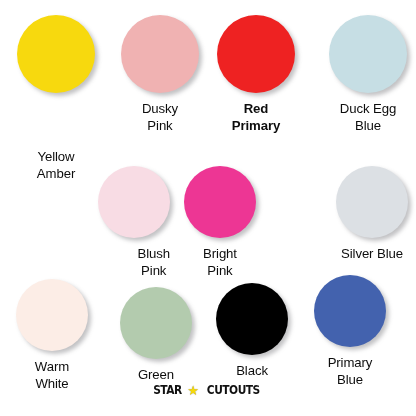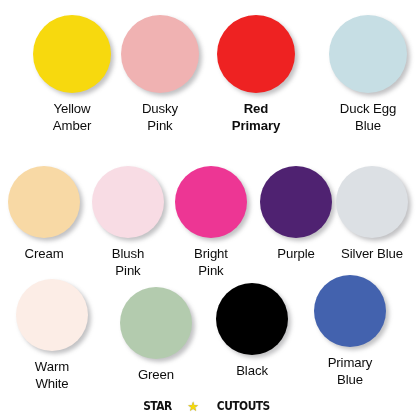--- a/index.html
+++ b/index.html
@@ -41,53 +41,52 @@
     line-height: 1.32;
     text-align: center;
     white-space: pre-line;
     letter-spacing: -0.1px;
     color: #0d0d0d;
   }
 
   
   .r1 .disc { width: 78px; height: 78px; }
   .r1 { top: 15px; width: 104px; }
-  .c-r1-0 { left: 20px; }
+  .c-r1-0 { left: 4px; gap: 48px; }
   .c-r1-1 { left: 108px; justify-content: space-between; }
   .c-r1-2 { left: 204px; font-weight: bold; }
   .c-r1-3 { left: 316px; }
 
   
   .r2 .disc { width: 72px; height: 72px; }
   .r2 { top: 166px; width: 84px; }
   .c-r2-0 { left: 2px; }
-  .c-r2-1 { left: 86px; }
-  .c-r2-2 { left: 169px; }
+  .c-r2-1 { left: 86px; align-items: flex-end; }
+  .c-r2-2 { left: 178px; }
   .c-r2-3 { left: 254px; }
   .c-r2-4 { left: 330px; }
 
   
   .r3 .disc { width: 72px; height: 72px; }
   .r3 { width: 88px; }
   .c-r3-0 { left: 8px;   top: 279px; }
   .c-r3-1 { left: 112px; top: 287px; }
   .c-r3-2 { left: 208px; top: 283px; }
   .c-r3-3 { left: 306px; top: 275px; }
 
   
   #brand-logo {
     position: absolute;
     left: 0;
     right: 0;
     top: 383px;
     display: flex;
     justify-content: center;
     align-items: center;
-    gap: 13px;
-    margin-top: 16px;
+    gap: 3px;
   }
   .brand-word {
     font-family: "DejaVu Sans", sans-serif;
     font-weight: bold;
     font-size: 13px;
     line-height: 13px;
     letter-spacing: -0.6px;
     color: #111111;
     transform: scaleX(0.82);
     transform-origin: center;
@@ -125,41 +124,33 @@
     <div class="swatch-label">Red
 Primary</div>
   </div>
 
   <div class="swatch r1 c-r1-3">
     <div class="disc" style="background: rgb(198, 222, 228);"></div>
     <div class="swatch-label">Duck Egg
 Blue</div>
   </div>
 
-  <div class="swatch r2 c-r2-0">
-    <div class="disc" style="background: rgb(248, 217, 165);"></div>
-    <div class="swatch-label">Cream</div>
-  </div>
 
   <div class="swatch r2 c-r2-1">
     <div class="disc" style="background: rgb(248, 220, 228);"></div>
     <div class="swatch-label">Blush
 Pink</div>
   </div>
 
   <div class="swatch r2 c-r2-2">
     <div class="disc" style="background: rgb(237, 54, 148);"></div>
     <div class="swatch-label">Bright
 Pink</div>
   </div>
 
-  <div class="swatch r2 c-r2-3">
-    <div class="disc" style="background: rgb(79, 34, 113);"></div>
-    <div class="swatch-label">Purple</div>
-  </div>
 
   <div class="swatch r2 c-r2-4">
     <div class="disc" style="background: rgb(220, 224, 228);"></div>
     <div class="swatch-label">Silver Blue</div>
   </div>
 
   <div class="swatch r3 c-r3-0">
     <div class="disc" style="background: rgb(252, 237, 230);"></div>
     <div class="swatch-label">Warm
 White</div>

